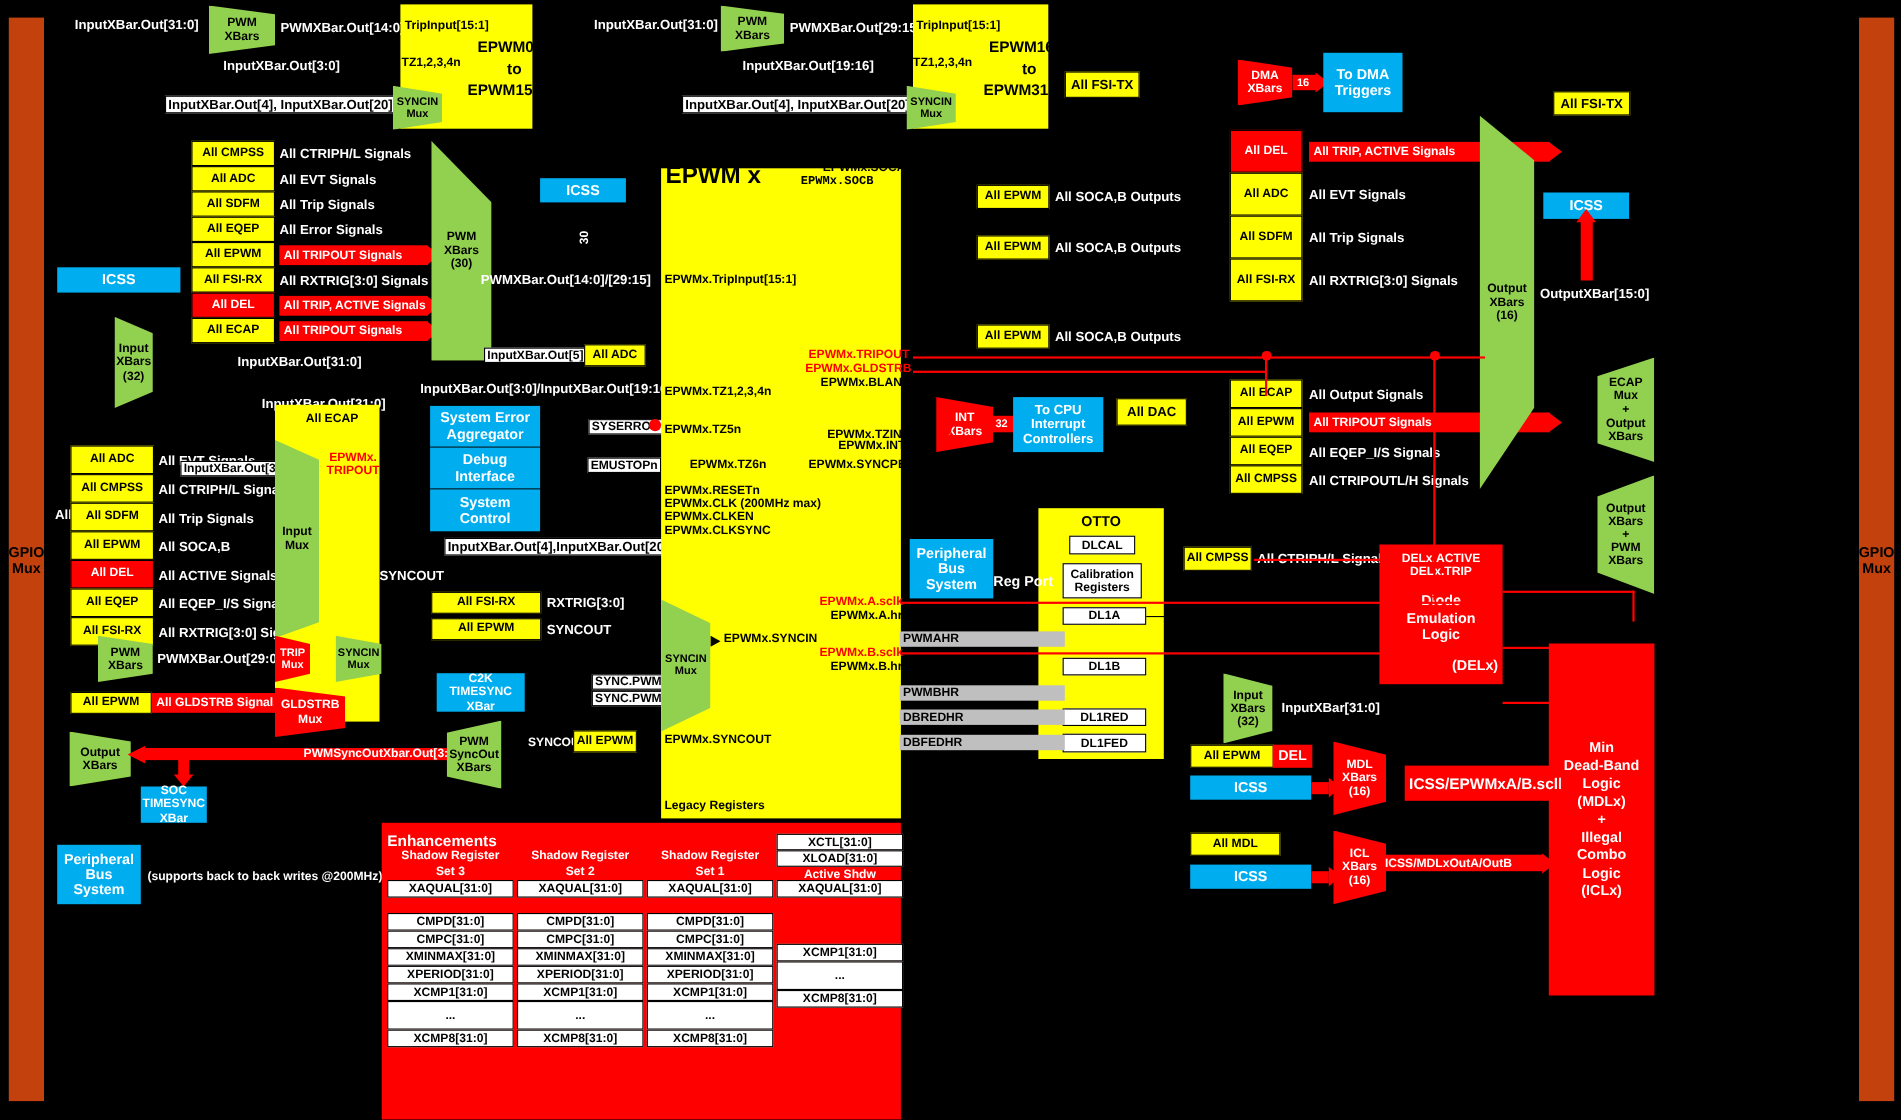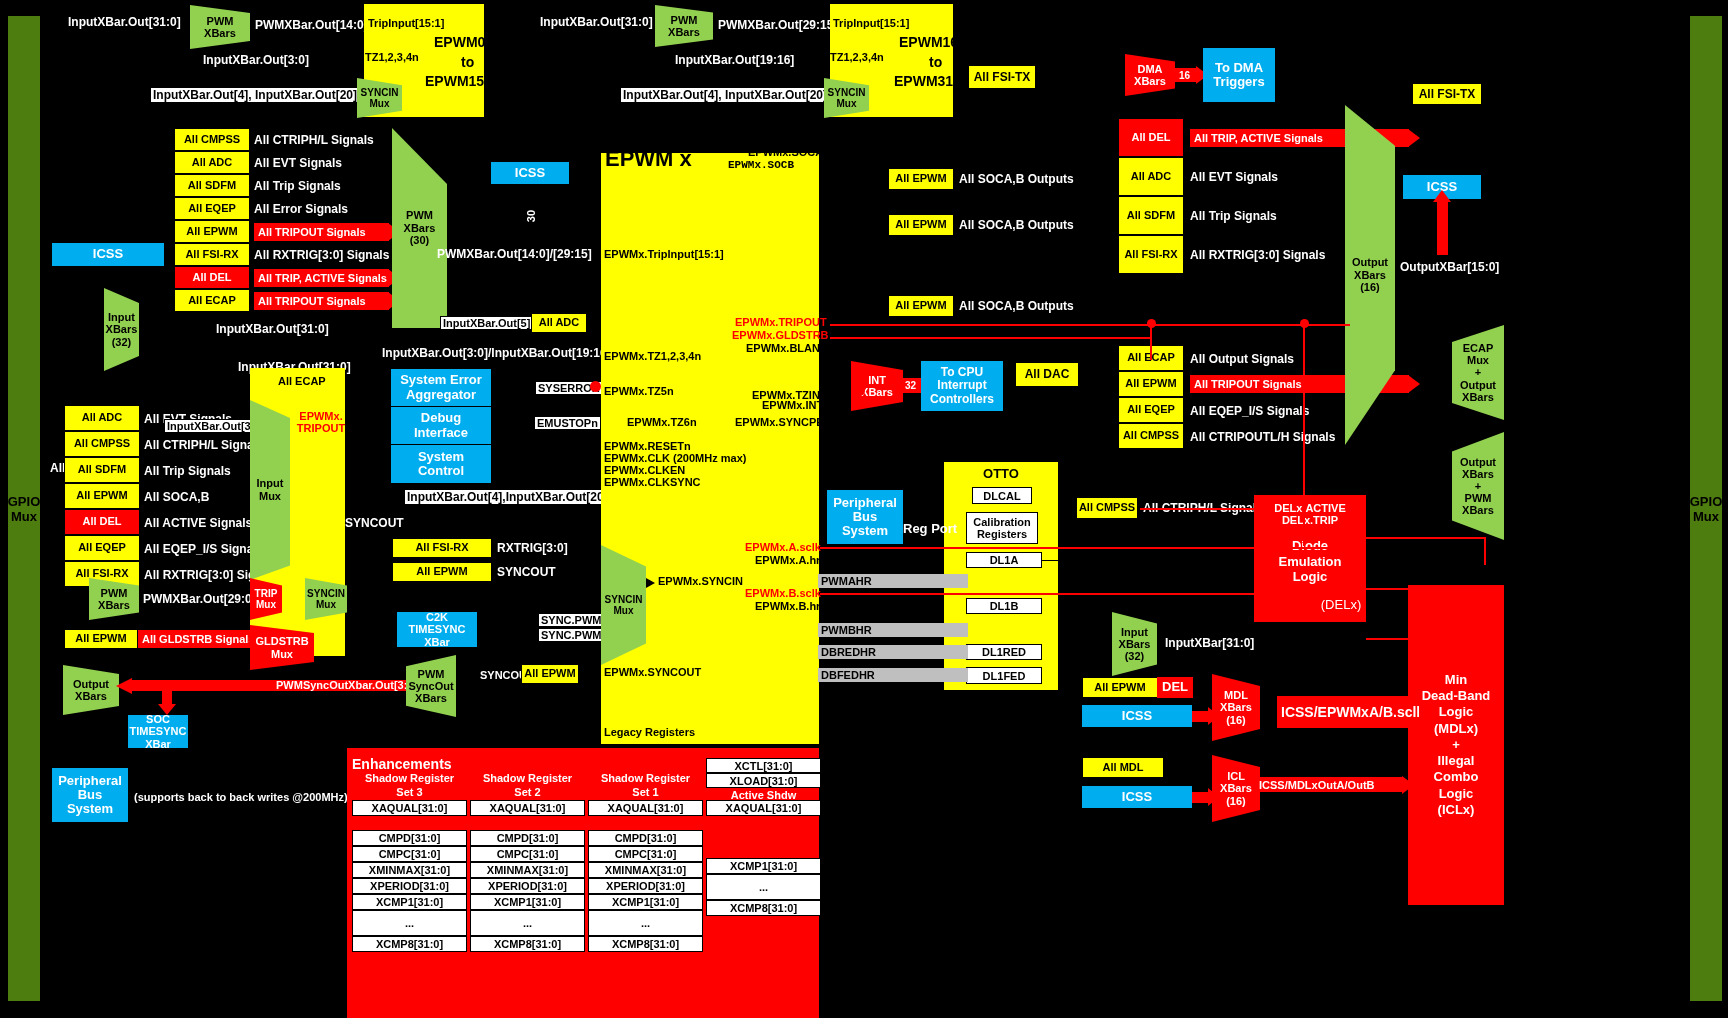--- a/index.html
+++ b/index.html
@@ -20,21 +20,21 @@
 
   
   .yel {
     background: #FFFF00; color: #000;
     border: 1px solid #000;
     display: flex; align-items: center; justify-content: center;
     text-align: center; font-weight: bold;
     line-height: 1.05;
   }
   .yelplain {
-    background: #4d7c0f; color: #000;
+    background: #c2410c; color: #000;
     font-weight: bold;
   }
   .red {
     background: #FF0000; color: #FFFFFF;
     display: flex; align-items: center; justify-content: center;
     text-align: center; font-weight: bold; line-height: 1.1;
   }
   .cyan {
     background: #00AEEF; color: #FFFFFF;
     display: flex; align-items: center; justify-content: center;
@@ -470,21 +470,21 @@
   <div class="abs greyarrow" style="left:818px; top:623px; width:150px; height:14px; font-size:11px;">PWMBHR</div>
   <div class="abs greyarrow" style="left:818px; top:645px; width:150px; height:14px; font-size:11px;">DBREDHR</div>
   <div class="abs greyarrow" style="left:818px; top:668px; width:150px; height:14px; font-size:11px;">DBFEDHR</div>
 
   <div class="abs" style="left:1254px; top:495px; width:112px; height:127px; background:#FF0000;"></div>
   <div class="abs ctr" style="left:1254px; top:502px; width:112px; font-size:11px; color:#FFF; font-weight:bold;">DELx.ACTIVE</div>
   <div class="abs ctr" style="left:1254px; top:514px; width:112px; font-size:11px; color:#FFF; font-weight:bold;">DELx.TRIP</div>
   <div class="abs ctr" style="left:1254px; top:538px; width:112px; font-size:13px; color:#FFF; font-weight:bold; white-space:pre-line; line-height:1.2;">Diode
 Emulation
 Logic</div>
-  <div class="abs ctr" style="left:1254px; top:597px; width:134px; font-size:13px; color:#FFF; font-weight:normal;padding-left:40px;">(DELx)</div>
+  <div class="abs ctr" style="left:1254px; top:597px; width:134px; font-size:13px; color:#FFF; font-weight:bold;padding-left:40px;">(DELx)</div>
 
   <div class="abs red" style="left:1408px; top:585px; width:96px; height:320px; font-size:13px; white-space:pre-line; line-height:1.25;">Min
 Dead-Band
 Logic
 (MDLx)
 +
 Illegal
 Combo
 Logic
 (ICLx)</div>

